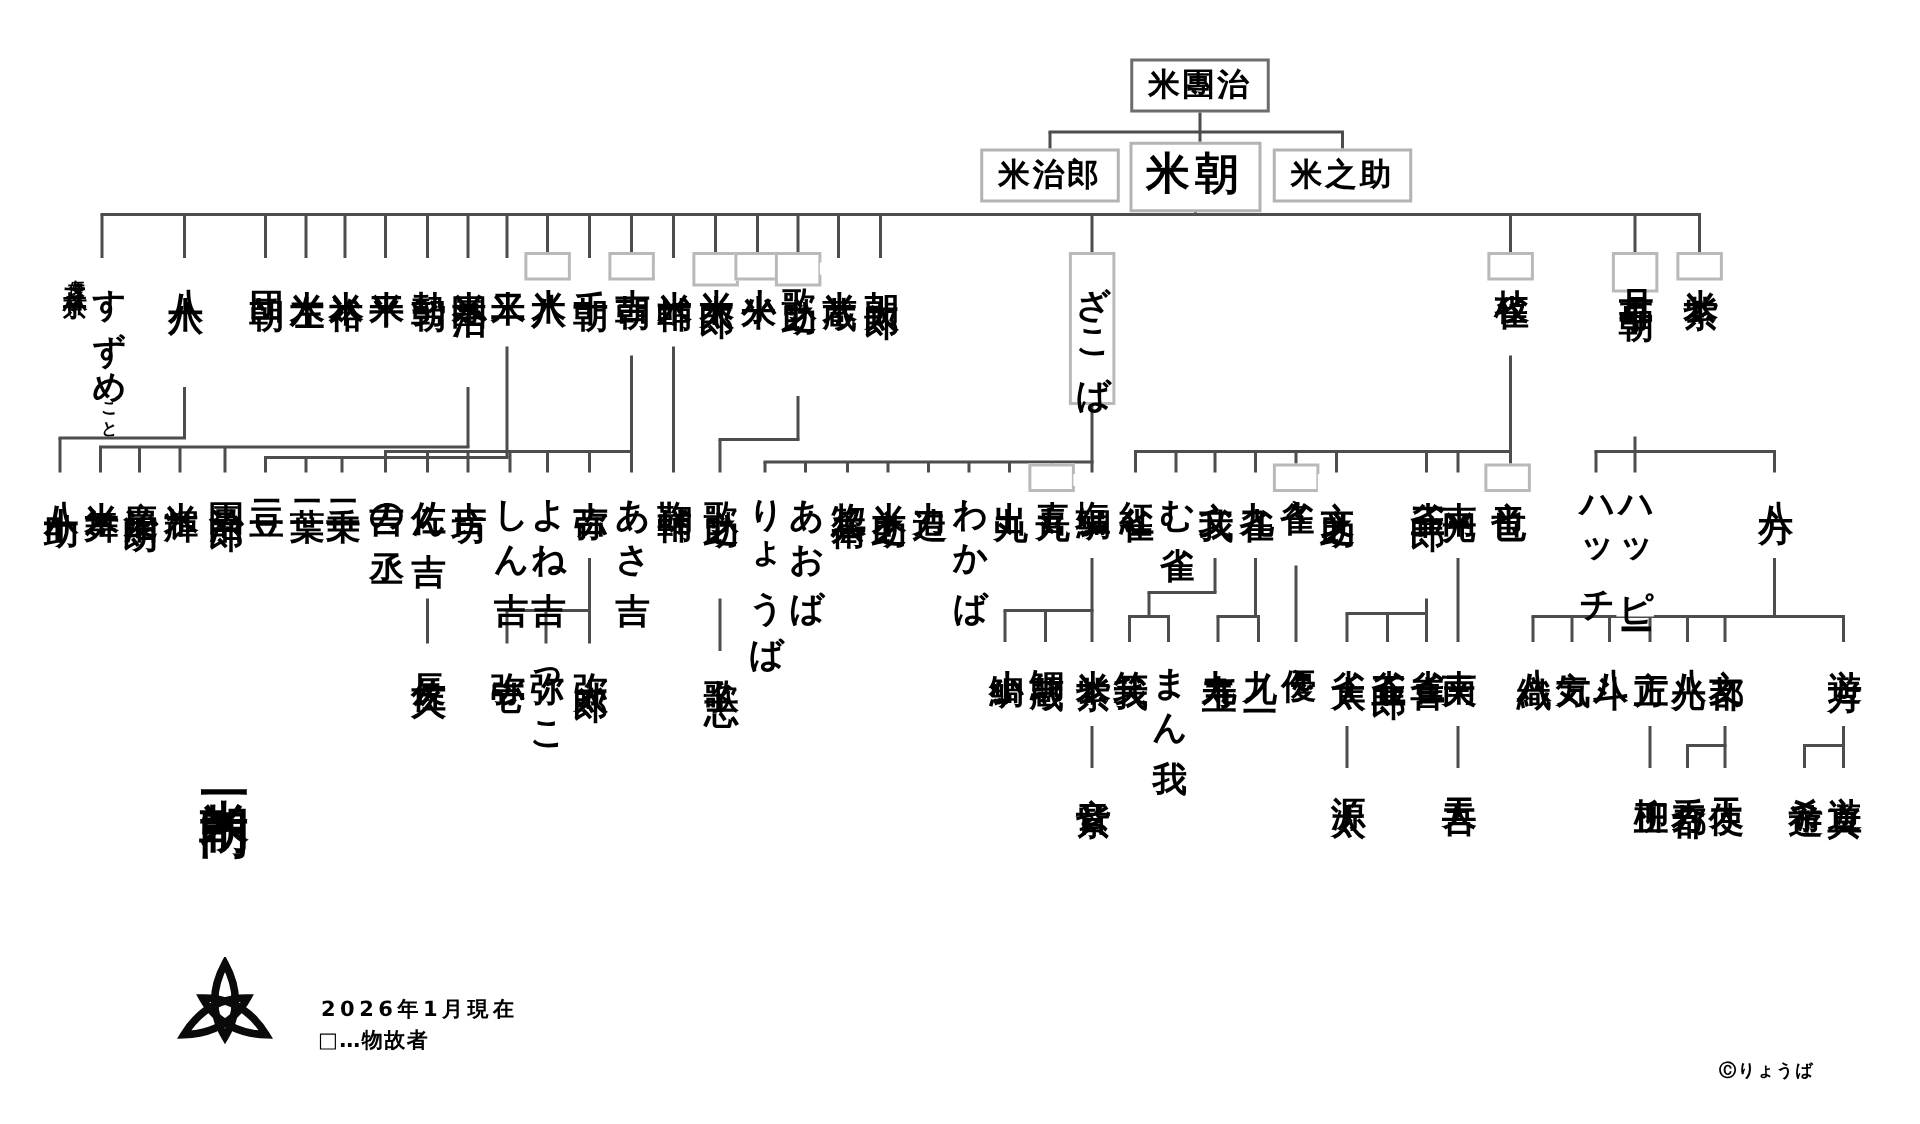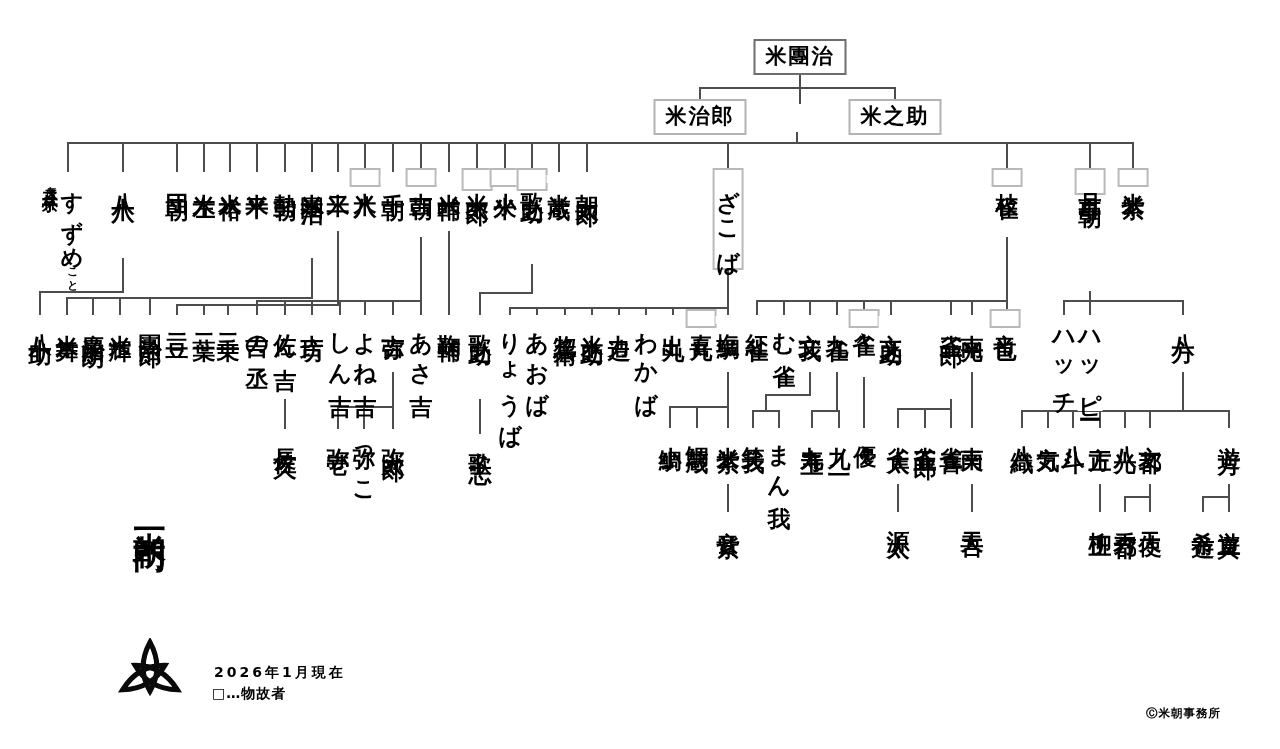--- a/index.html
+++ b/index.html
@@ -46,21 +46,21 @@
       <g fill="none" stroke="#0a0a0a" stroke-width="7">
         <path d="M50 6 C 63 30, 63 52, 50 74 C 37 52, 37 30, 50 6 Z"></path>
         <path d="M50 6 C 63 30, 63 52, 50 74 C 37 52, 37 30, 50 6 Z" transform="rotate(120 50 50)"></path>
         <path d="M50 6 C 63 30, 63 52, 50 74 C 37 52, 37 30, 50 6 Z" transform="rotate(240 50 50)"></path>
       </g>
     </svg>
   </div>
 
   <div class="date-note">2026年1月現在</div>
   <div class="legend-note">□…物故者</div>
-  <div class="copyright">Ⓒ米朝事務所</div>
+  <div class="copyright">Ⓒりょうば</div>
 <div class="seg" style="left: 799px; top: 69px; width: 2px; height: 19px;"></div>
     <div class="seg" style="left: 699px; top: 88px; width: 2px; height: 16px;"></div>
     <div class="seg" style="left: 699px; top: 87px; width: 197px; height: 2px;"></div>
     <div class="seg" style="left: 894px; top: 88px; width: 2px; height: 16px;"></div>
     <div class="seg" style="left: 799px; top: 88px; width: 2px; height: 16px;"></div>
     <div class="seg" style="left: 796px; top: 132px; width: 2px; height: 11px;"></div>
     <div class="seg" style="left: 67px; top: 142px; width: 1067px; height: 2px;"></div>
     <div class="seg" style="left: 67px; top: 143px; width: 2px; height: 29px;"></div>
     <div class="seg" style="left: 122px; top: 143px; width: 2px; height: 29px;"></div>
     <div class="seg" style="left: 176px; top: 143px; width: 2px; height: 29px;"></div>
@@ -175,20 +175,21 @@
     <div class="seg" style="left: 1149px; top: 484px; width: 2px; height: 13px;"></div>
     <div class="seg" style="left: 1124px; top: 496px; width: 27px; height: 2px;"></div>
     <div class="seg" style="left: 1124px; top: 497px; width: 2px; height: 15px;"></div>
     <div class="seg" style="left: 1149px; top: 497px; width: 2px; height: 15px;"></div>
     <div class="seg" style="left: 1228px; top: 484px; width: 2px; height: 13px;"></div>
     <div class="seg" style="left: 1202px; top: 496px; width: 28px; height: 2px;"></div>
     <div class="seg" style="left: 1202px; top: 497px; width: 2px; height: 15px;"></div>
     <div class="seg" style="left: 1228px; top: 497px; width: 2px; height: 15px;"></div>
     <div class="hnode boxed gen1" style="left: 800px; top: 57px;">米團治</div>
     <div class="hnode boxed" style="left: 700px; top: 117px;">米治郎</div>
+    <div class="hnode boxed main" style="left: 797px; top: 118px;">米朝</div>
     <div class="hnode boxed" style="left: 895px; top: 117px;">米之助</div>
     <div class="vnode" style="left: 123px; top: 175px;">八十八</div>
     <div class="vnode" style="left: 177px; top: 175px;">団朝</div>
     <div class="vnode" style="left: 204px; top: 175px;">米左</div>
     <div class="vnode" style="left: 230px; top: 175px;">米裕</div>
     <div class="vnode" style="left: 257px; top: 175px;">米平</div>
     <div class="vnode" style="left: 285px; top: 175px;">勢朝</div>
     <div class="vnode" style="left: 312px; top: 175px;">米團治</div>
     <div class="vnode" style="left: 338px; top: 175px;">米二</div>
     <div class="vnode boxed" style="left: 365px; top: 175px;">米八</div>

